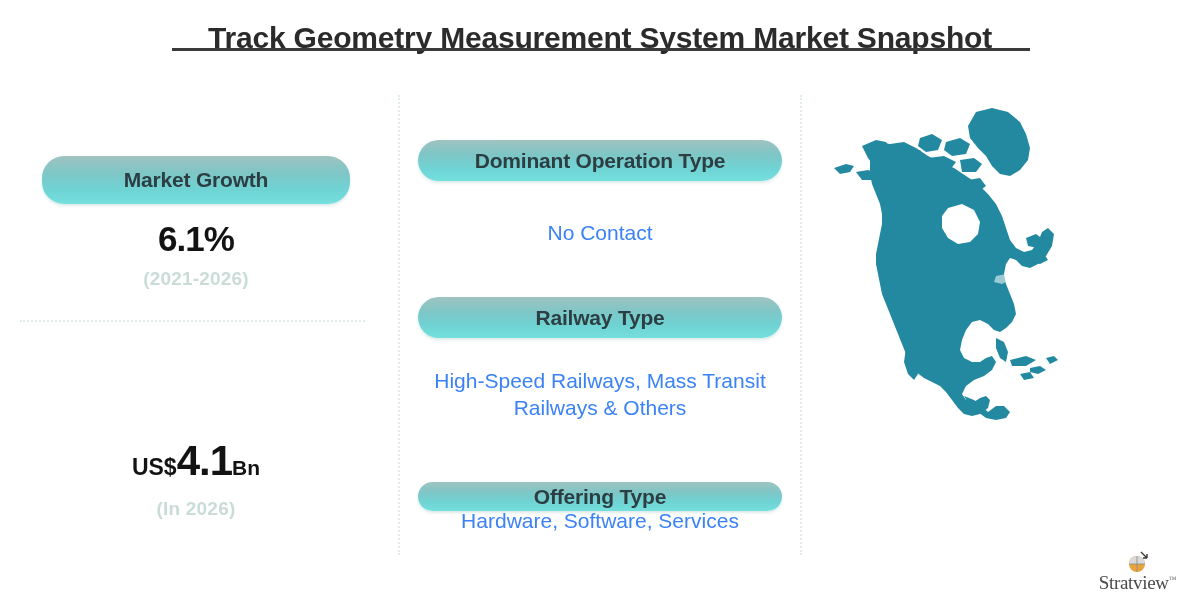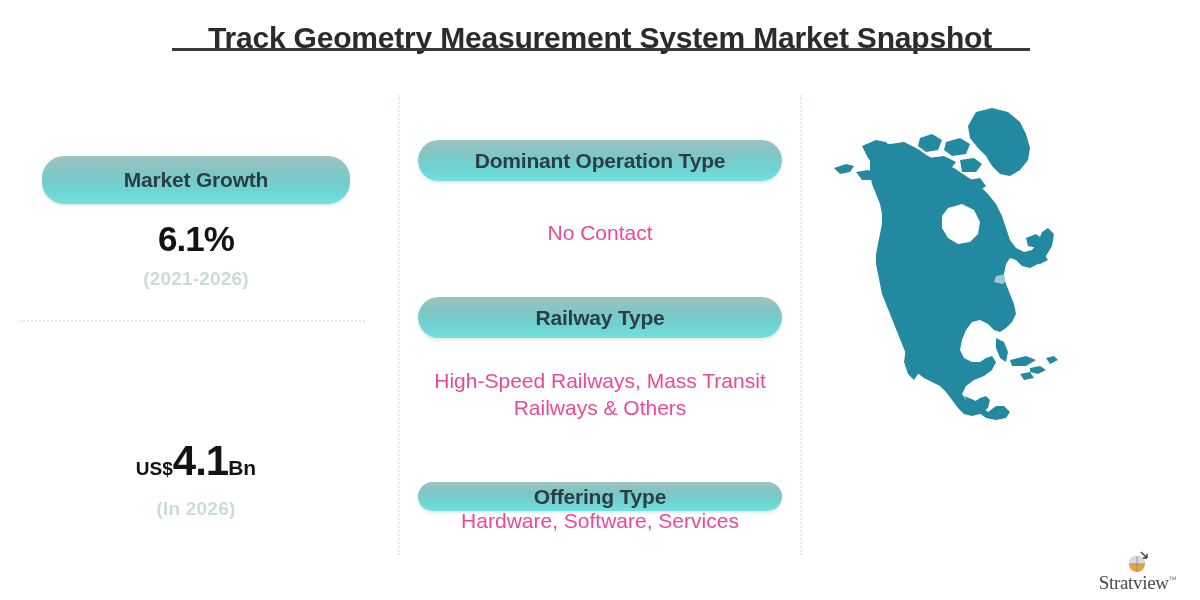--- a/index.html
+++ b/index.html
@@ -129,21 +129,21 @@
     height: 48px;
   }
   .size-value {
     left: 42px;
     top: 440px;
     width: 308px;
     font-size: 42px;
     letter-spacing: -1px;
   }
   .size-value .unit-pre {
-    font-size: 19px;
+    font-size: 23px;
     letter-spacing: 0;
     vertical-align: baseline;
   }
   .size-value .unit-post {
     font-size: 21px;
     letter-spacing: 0;
     vertical-align: baseline;
   }
   .size-note {
     left: 42px;
@@ -171,21 +171,21 @@
     height: 29px;
     margin-top: 40px;
   }
 
   .mid-text {
     position: absolute;
     left: 410px;
     width: 380px;
     text-align: center;
     font-size: 21px;
-    color: #ec4899;
+    color: #3b82f6;
     line-height: 1.28;
   }
   .text-operation { top: 220px; }
   .text-railway   { top: 368px; }
   .text-offering  { top: 508px; }
 
   
   .map-wrap {
     position: absolute;
     left: 820px;

